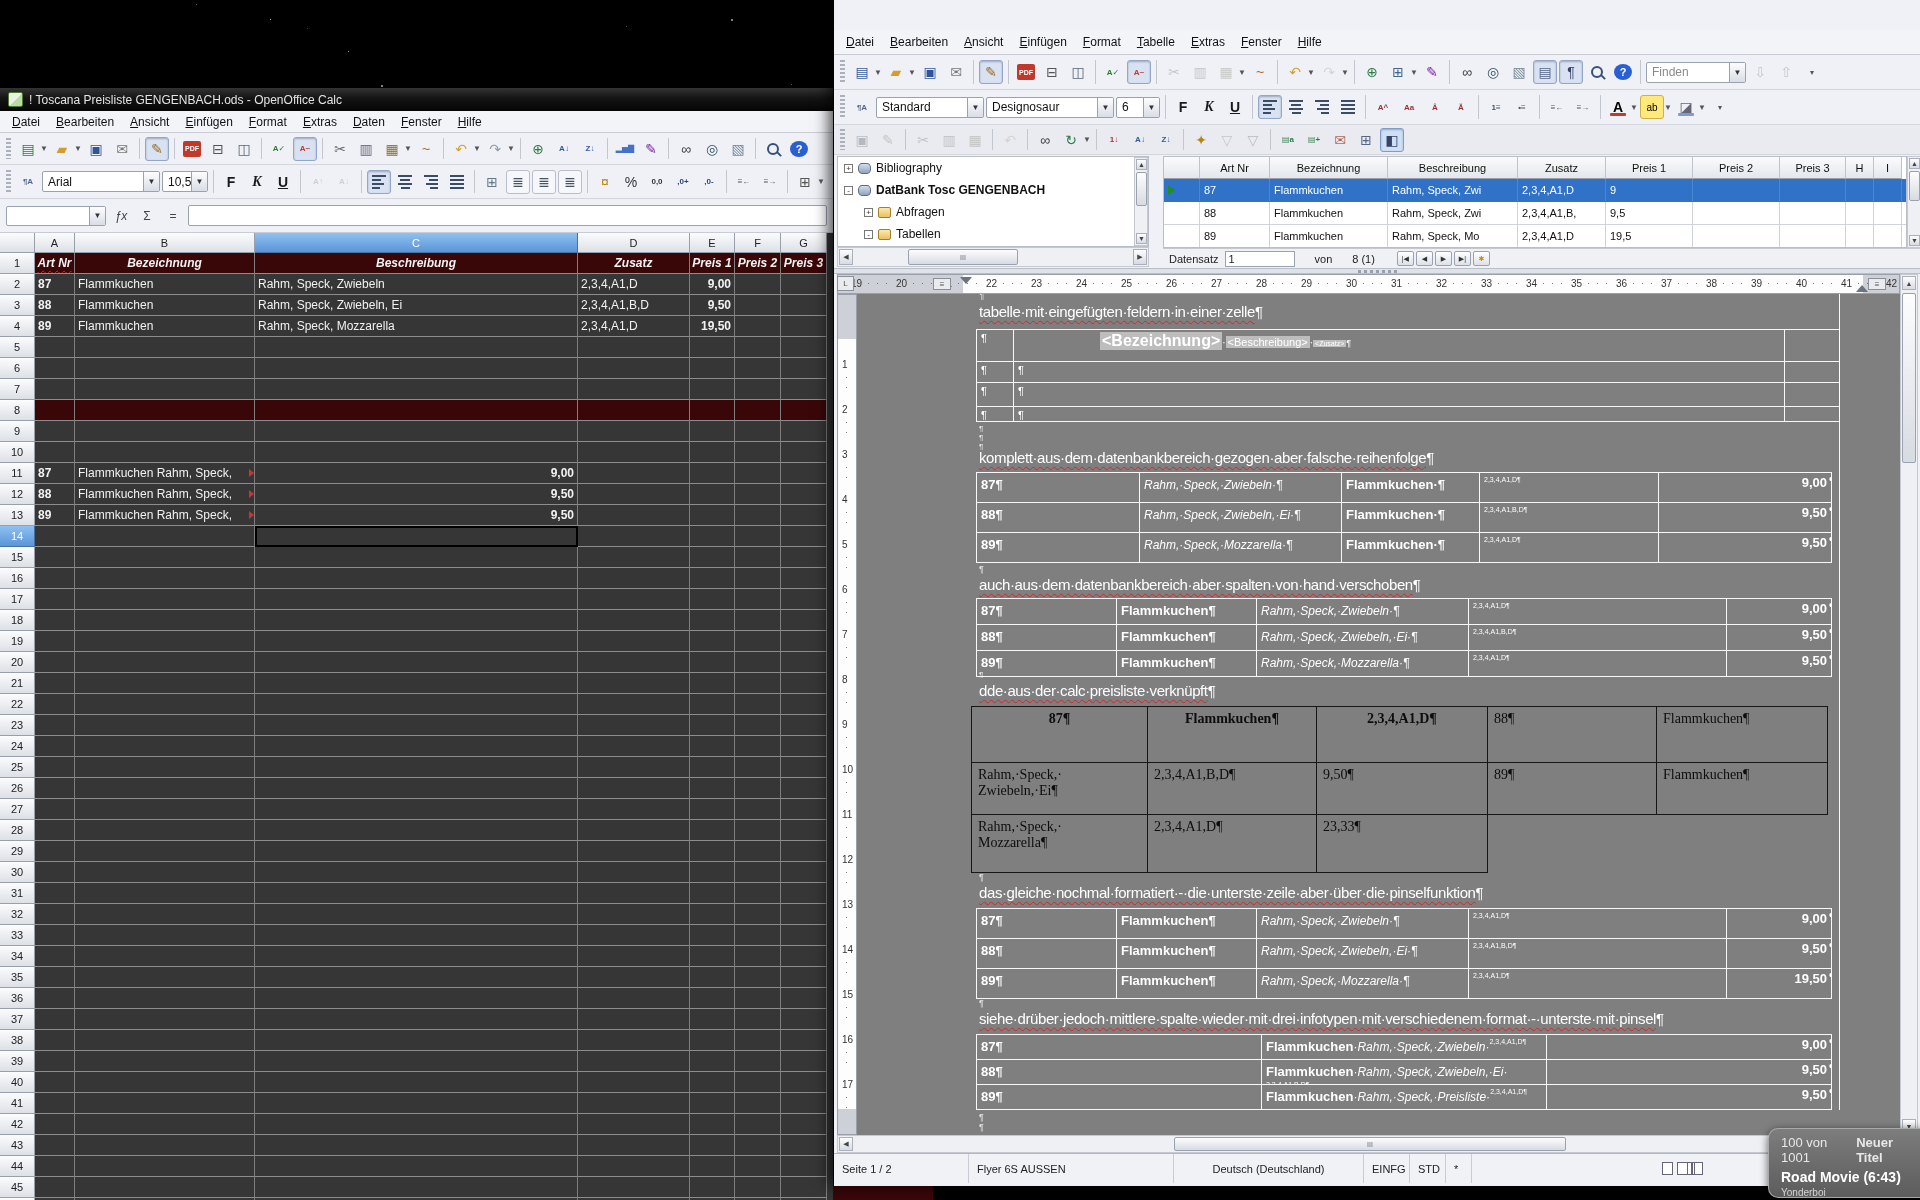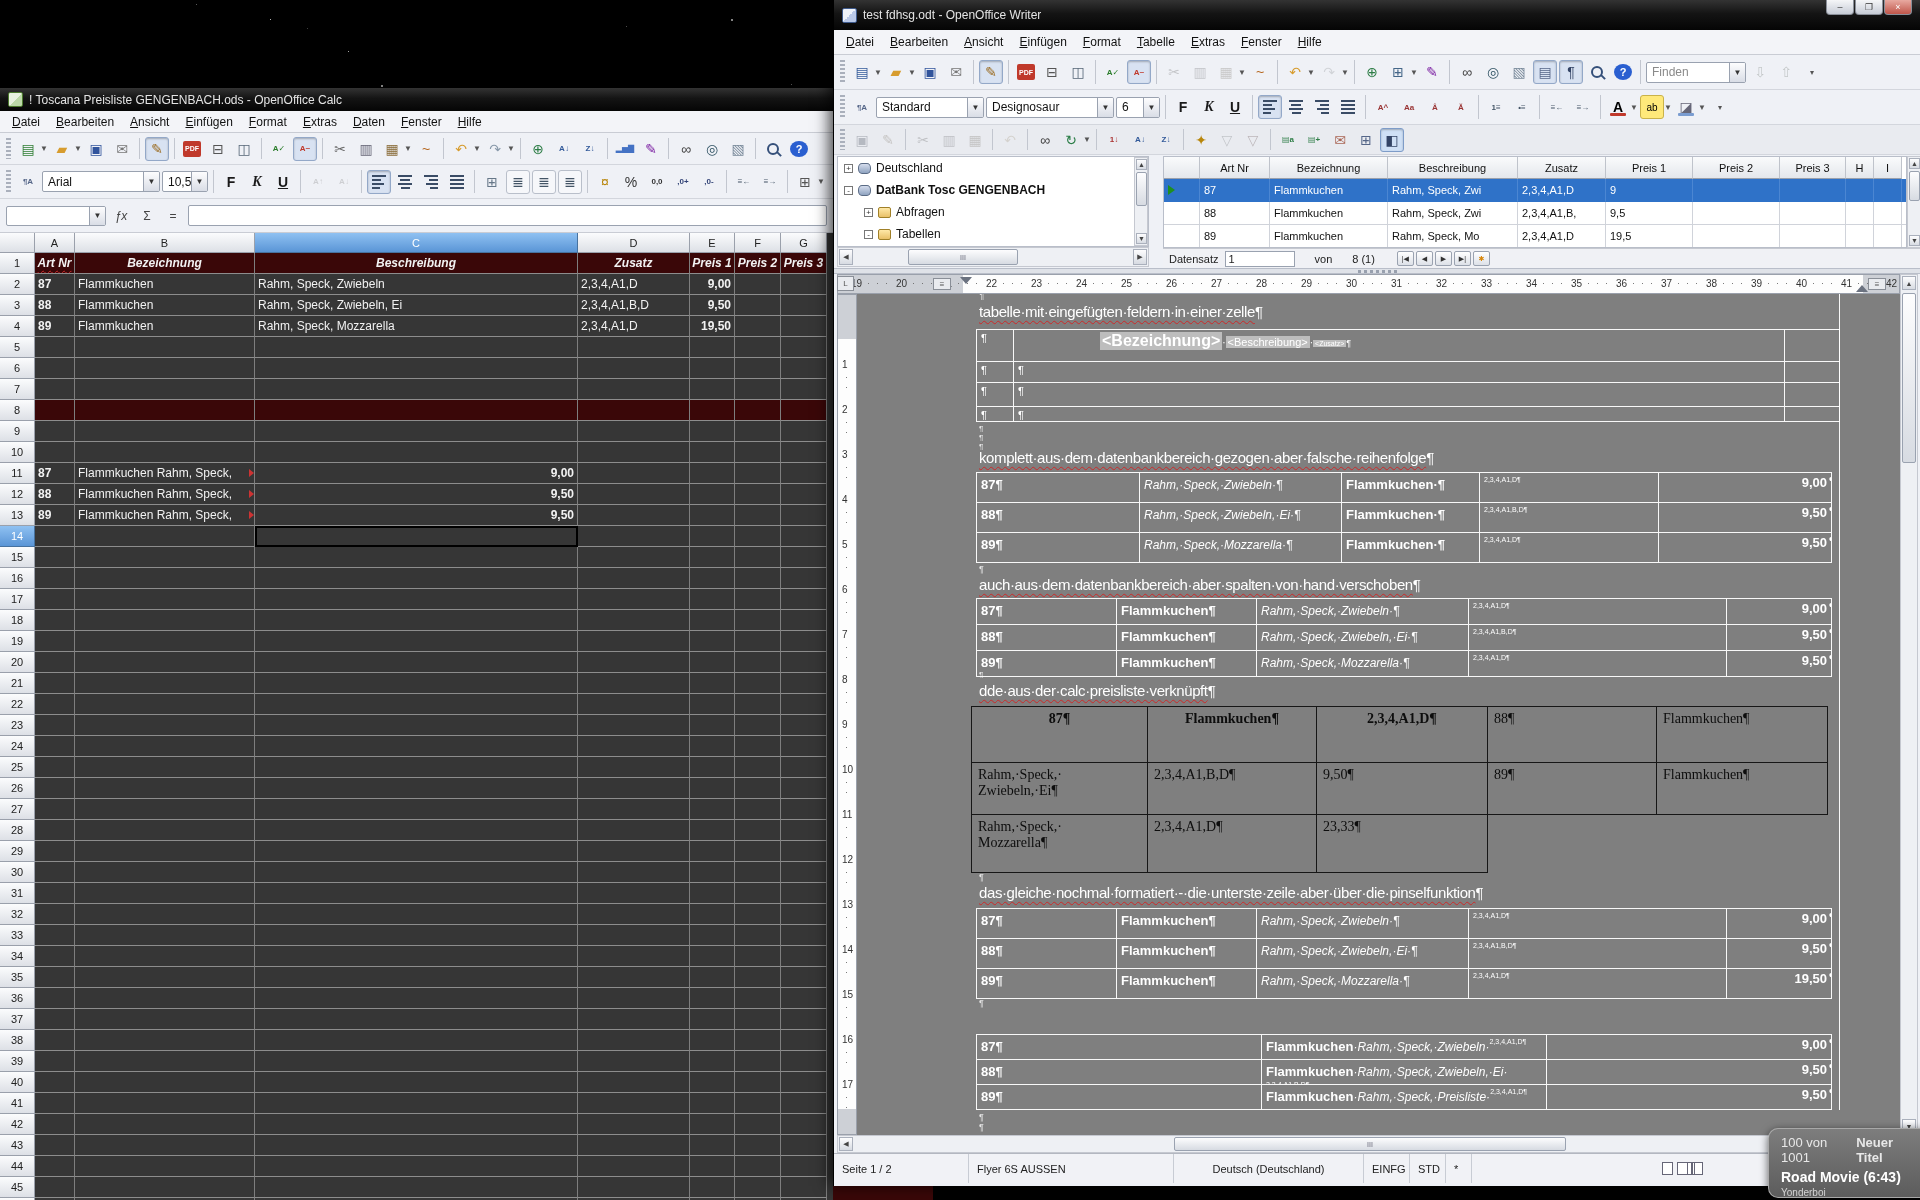--- a/index.html
+++ b/index.html
@@ -819,29 +819,20 @@
       <div class="ccell dark" style="left: 75px; top: 965px; width: 180px; height: 21px;"></div>
       <div class="ccell dark" style="left: 255px; top: 965px; width: 323px; height: 21px;"></div>
       <div class="ccell dark" style="left: 578px; top: 965px; width: 112px; height: 21px;"></div>
       <div class="ccell dark" style="left: 690px; top: 965px; width: 45px; height: 21px;"></div>
       <div class="ccell dark" style="left: 735px; top: 965px; width: 46px; height: 21px;"></div>
       <div class="ccell dark" style="left: 781px; top: 965px; width: 46px; height: 21px;"></div>
     </div>
 </div>
 
 <div class="win" id="writer-win" style="left:833px;top:0;width:1087px;height:1186px;background:#eff1f6;z-index:20;border-left:1px solid #000;box-shadow:-4px 0 14px rgba(0,0,0,.7);">
-  <div class="titlebar" style="top:0;height:30px;">
-    <span class="appicon ic-writer"></span>
-    <span class="ttxt">test fdhsg.odt - OpenOffice Writer</span>
-    <span style="margin-left:auto;display:flex;gap:1px;align-self:flex-start;">
-      <span class="winbtn">–</span>
-      <span class="winbtn">❐</span>
-      <span class="winbtn close">×</span>
-    </span>
-  </div>
   <div class="menubar" id="writer-menubar" style="top:30px;height:25px;">
       <span class="mi">Datei</span>
       <span class="mi">Bearbeiten</span>
       <span class="mi">Ansicht</span>
       <span class="mi">Einfügen</span>
       <span class="mi">Format</span>
       <span class="mi">Tabelle</span>
       <span class="mi">Extras</span>
       <span class="mi">Fenster</span>
       <span class="mi">Hilfe</span>
@@ -1001,21 +992,21 @@
       <span class="ti sm" style="color: rgb(45, 125, 70);">▤+</span>
       <span class="ti" style="color: rgb(170, 102, 85);">✉</span>
       <span class="ti" style="color: rgb(85, 102, 136);">⊞</span>
       <span class="ti pressed hl" style="color: rgb(51, 68, 102);">◧</span>
     </div>
 
   <div class="dspane" id="ds-tree" style="left:3px;top:156px;width:312px;height:91px;">
       <div class="treeitem" style="left: 6px; top: 4px;">
         <span class="exp">+</span>
         <span class="ic-db"></span>
-        <span>Deutschland</span>
+        <span>Bibliography</span>
       </div>
       <div class="treeitem" style="left: 6px; top: 26px;">
         <span class="exp">-</span>
         <span class="ic-db"></span>
         <span style="font-weight: bold;">DatBank Tosc GENGENBACH</span>
       </div>
       <div class="treeitem" style="left: 26px; top: 48px;">
         <span class="exp">+</span>
         <span class="ic-fold"></span>
         <span>Abfragen</span>
@@ -1289,20 +1280,21 @@
         <div class="dc"><span class="dname">Flammkuchen¶</span></div>
         <div class="dc"><span class="ddesc">Rahm,·Speck,·Zwiebeln,·Ei·¶</span></div>
         <div class="dc"><span class="dzu">2,3,4,A1,B,D¶</span></div>
         <div class="dc dpr">9,50<span style="position: absolute; right: -4px; top: 2px; font-size: 11px;">¶</span></div>
         <div class="dc"><span class="dnr">89¶</span></div>
         <div class="dc"><span class="dname">Flammkuchen¶</span></div>
         <div class="dc"><span class="ddesc">Rahm,·Speck,·Mozzarella·¶</span></div>
         <div class="dc"><span class="dzu">2,3,4,A1,D¶</span></div>
         <div class="dc dpr">19,50<span style="position: absolute; right: -4px; top: 2px; font-size: 11px;">¶</span></div>
       </div>
+      <div class="dh" style="left: 122px; top: 716px;"><span class="sq">siehe·drüber·jedoch·mittlere·spalte·wieder·mit·drei·infotypen·mit·verschiedenem·format·-·unterste·mit·pinsel</span><span>¶</span></div>
       <div class="dtable whitebrd" style="left: 119px; top: 740px; grid-template-columns: 285px 285px 285px; grid-template-rows: 25px 25px 25px;">
         <div class="dc"><span class="dnr">87¶</span></div>
         <div class="dc"><span class="dname">Flammkuchen</span><span class="ddesc">·Rahm,·Speck,·Zwiebeln·</span><span class="dzu">2,3,4,A1,D¶</span></div>
         <div class="dc dpr">9,00<span style="position: absolute; right: -4px; top: 2px; font-size: 11px;">¶</span></div>
         <div class="dc"><span class="dnr">88¶</span></div>
         <div class="dc"><span class="dname">Flammkuchen</span><span class="ddesc">·Rahm,·Speck,·Zwiebeln,·Ei·</span><span class="dzu">2,3,4,A1,B,D¶</span></div>
         <div class="dc dpr">9,50<span style="position: absolute; right: -4px; top: 2px; font-size: 11px;">¶</span></div>
         <div class="dc"><span class="dnr">89¶</span></div>
         <div class="dc"><span class="dname">Flammkuchen</span><span class="ddesc">·Rahm,·Speck,·Preisliste·</span><span class="dzu">2,3,4,A1,D¶</span></div>
         <div class="dc dpr">9,50<span style="position: absolute; right: -4px; top: 2px; font-size: 11px;">¶</span></div>

